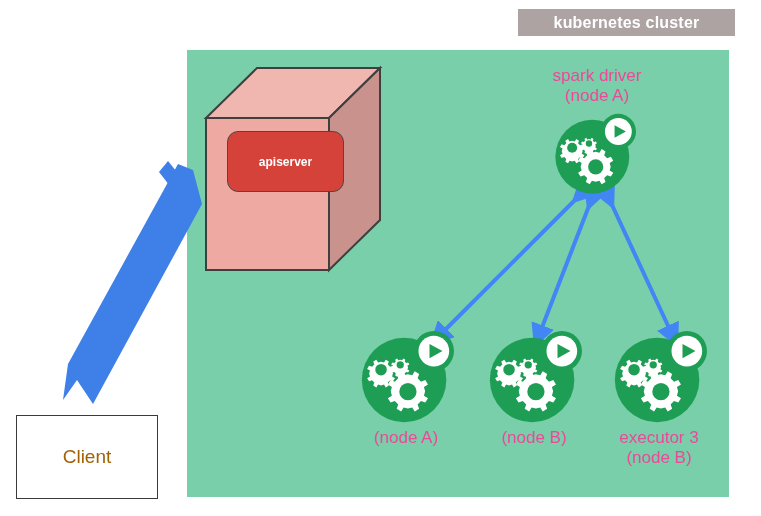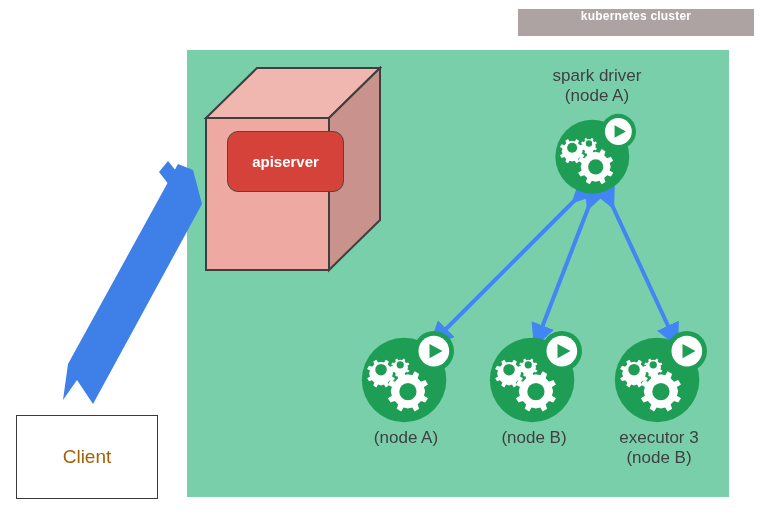--- a/index.html
+++ b/index.html
@@ -26,29 +26,29 @@
     top: 50px;
     width: 542px;
     height: 447px;
     background: #79CFAA;
   }
 
   #cluster-label {
     position: absolute;
     left: 518px;
     top: 9px;
-    width: 236px;
+    width: 217px;
     height: 27px;
     background: #ADA3A3;
     color: #ffffff;
-    font-size: 12px;
+    font-size: 16px;
     font-weight: bold;
     letter-spacing: 0.2px;
     display: flex;
-    align-items: flex-start;
+    align-items: center;
     justify-content: center;
     z-index: 30;
   }
 
   
   #client-box {
     position: absolute;
     left: 16px;
     top: 415px;
     width: 140px;
@@ -97,21 +97,21 @@
   }
   .cube-pod {
     position: absolute;
     background: #D4423A;
     border: 1.5px solid #4a4a4a;
     border-radius: 11px;
     display: flex;
     align-items: center;
     justify-content: center;
     color: #ffffff;
-    font-size: 15px;
+    font-size: 12px;
     font-weight: bold;
   }
   #pod-apiserver {
     left: 27px;
     top: 69px;
     width: 115px;
     height: 59px;
   }
   #pod-scheduler {
     left: 27px;
@@ -121,21 +121,21 @@
   }
 
   
   .node-icon {
     position: absolute;
     z-index: 14;
   }
   .node-caption {
     position: absolute;
     text-align: center;
-    color: #404040;
+    color: #ec4899;
     font-size: 17px;
     line-height: 20px;
     z-index: 14;
     white-space: nowrap;
   }
 
   #driver-icon   { left: 552px; top: 113px; width: 84px;  height: 84px; }
   #driver-caption{ left: 517px; top: 66px;  width: 160px; }
 
   #exec1-icon    { left: 358px; top: 330px; width: 96px;  height: 96px; }

